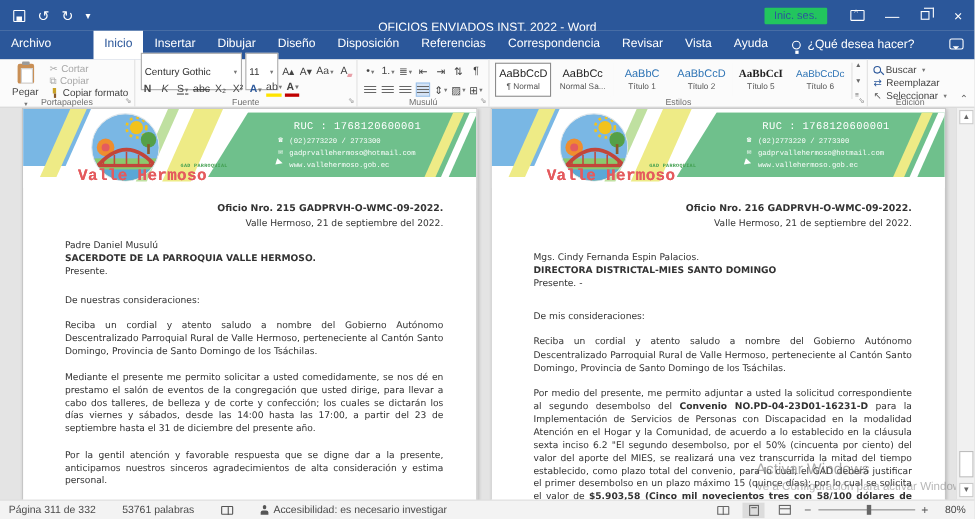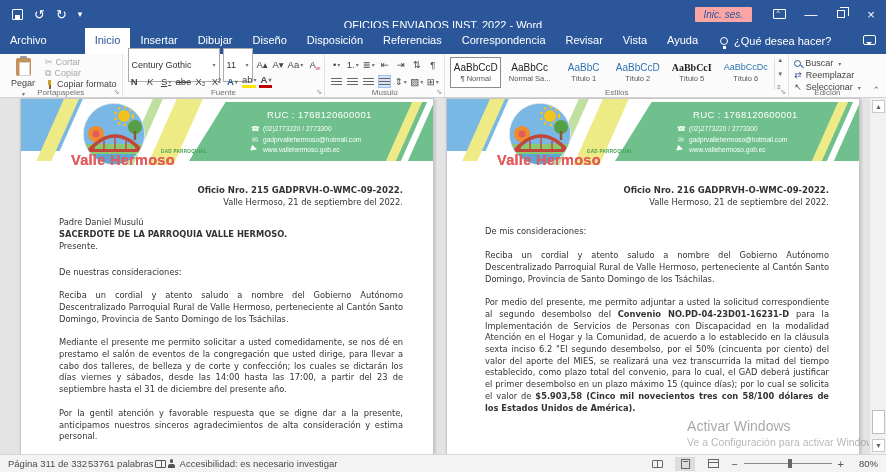--- a/index.html
+++ b/index.html
@@ -8,21 +8,21 @@
 
   
   .titlebar { height:28px; background:#2b579a; color:#fff; display:flex; align-items:center; position:relative; flex:0 0 28px; }
   .qat { display:flex; align-items:center; gap:11px; padding:0 12px; font-size:12px; }
   .i-floppy { width:11px; height:11px; border:1.4px solid #fff; border-radius:1px; position:relative; display:inline-block; }
   .i-floppy::after { content:""; position:absolute; left:2px; bottom:0; width:5px; height:4px; background:#fff; }
   .qat-glyph { font-size:13px; line-height:1; cursor:default; }
   .qat-sep { font-size:9px; }
   .tb-title { position:absolute; left:50%; top:50%; transform:translate(-50%,-50%); font-size:11px; white-space:nowrap;margin-top:11px; }
   .tb-right { margin-left:auto; display:flex; align-items:center; height:100%; }
-  .signin { background:#fca5a5; color:#2b579a; font-size:10px; padding:2px 9px; margin-right:14px; border-radius:1px; cursor:default;font-style:italic; }
+  .signin { background:#22c55e; color:#2b579a; font-size:10px; padding:2px 9px; margin-right:14px; border-radius:1px; cursor:default; }
   .i-ribopt { width:13px; height:10px; border:1px solid #fff; border-radius:1px; position:relative; margin-right:4px; }
   .i-ribopt::after { content:"^"; position:absolute; left:3px; top:-1px; font-size:7px; color:#fff; }
   .winbtn { width:30px; height:28px; display:flex; align-items:center; justify-content:center; font-size:13px; color:#fff; }
   .i-restore { width:8px; height:8px; border:1px solid #fff; position:relative; }
   .i-restore::before { content:""; position:absolute; left:2px; top:-4px; width:8px; height:8px; border-top:1px solid #fff; border-right:1px solid #fff; }
 
   
   .tabrow { height:26px; background:#2b579a; display:flex; align-items:stretch; color:#fff; font-size:11px; position:relative; flex:0 0 26px; }
   .tab { padding:6px 10px 5px; white-space:nowrap; cursor:default; }
   .tab.active { background:#fff; color:#2b579a;margin-left:28px; }
@@ -74,21 +74,21 @@
   .i-lens::after { content:""; position:absolute; left:5px; top:5px; width:4px; height:1.3px; background:#2b579a; transform:rotate(45deg); }
   .i-replace { color:#2b579a; font-size:9px; } .i-select { font-size:9px; color:#555; }
   .ribbon-collapse { position:absolute; right:6px; bottom:2px; font-size:9px; color:#666; }
 
   
   .docarea { flex:1 1 auto; background:#e4e4e4; position:relative; overflow:hidden; }
   .page { position:absolute; top:0; width:414px; height:400px; background:#fff; border:1px solid #c6c6c6; box-shadow:1px 1px 3px rgba(0,0,0,.18); overflow:hidden; }
   .page-left { left:20px; } .page-right { left:446px; }
 
   
-  .lh { position:relative; height:72px; background:#fff; overflow:hidden; }
+  .lh { position:relative; height:72px; background:#fff; overflow:hidden;font-family:Liberation Mono, monospace; }
   .lh-blue { position:absolute; left:-26px; top:-8px; width:78px; height:60px; background:#79b7e4; transform:skewX(-24deg); }
   .lh-stripe { position:absolute; transform:skewX(-24deg); }
   .st-y1 { left:30px; top:-4px; width:15px; height:66px; background:#eeeb86; }
   .st-g1 { left:118px; top:-4px; width:10px; height:70px; background:#bfe0a0; }
   .st-y2 { left:142px; top:-4px; width:26px; height:70px; background:#eeeb86; }
   .lh-green { position:absolute; left:168px; right:0; top:3px; height:59px; background:#6fc08c; clip-path:polygon(15% 0,100% 0,100% 100%,0 100%); color:#fff; }
   .ruc { font-size:9.5px; letter-spacing:.4px; margin:7px 0 4px 78px; white-space:nowrap; }
   .clines { margin-left:62px; display:flex; flex-direction:column; gap:1.5px; }
   .cline { display:flex; align-items:center; gap:4px; font-size:6.6px; line-height:9px; color:rgba(255,255,255,.96); }
   .ci { font-size:7px; width:8px; text-align:center; }
@@ -114,21 +114,21 @@
   .watermark { position:absolute; right:4px; bottom:6px; text-align:left; color:rgba(115,115,115,.62); pointer-events:none; }
   .wm1 { font-size:14px; } .wm2 { font-size:10.5px; margin-top:2px; color:rgba(125,125,125,.55); }
 
   
   .vscroll { position:absolute; right:0; top:0; bottom:0; width:17px; background:#f1f1f1; border-left:1px solid #e0e0e0; }
   .vs-up { position:absolute; top:2px; left:2px; width:13px; height:13px; border:1px solid #c9c9c9; background:#fff; font-size:7px; color:#666; text-align:center; line-height:12px; }
   .vs-thumb { position:absolute; top:312px; left:2px; width:13px; height:24px; border:1px solid #bdbdbd; background:#fff; }
   .vs-down { position:absolute; bottom:2px; left:2px; width:13px; height:13px; border:1px solid #c9c9c9; background:#fff; font-size:7px; color:#666; text-align:center; line-height:12px; }
 
   
-  .statusbar { height:18px; flex:0 0 18px; background:#f3f3f3; border-top:1px solid #d6d6d6; display:flex; align-items:center; font-size:9.5px; color:#4a4a4a; padding:0 8px; gap:1px;justify-content:space-between; }
+  .statusbar { height:18px; flex:0 0 18px; background:#f3f3f3; border-top:1px solid #d6d6d6; display:flex; align-items:center; font-size:9.5px; color:#4a4a4a; padding:0 8px; gap:24px;justify-content:space-between; }
   .sb-item { display:flex; align-items:center; gap:4px; white-space:nowrap; }
   .i-book { width:11px; height:8px; border:1px solid #555; border-radius:1px; position:relative; }
   .i-book::after { content:""; position:absolute; left:5px; top:0; width:1px; height:7px; background:#555; }
   .i-person { width:9px; height:9px; position:relative; }
   .i-person::before { content:""; position:absolute; left:3px; top:0; width:3.5px; height:3.5px; border-radius:50%; background:#555; }
   .i-person::after { content:""; position:absolute; left:1.5px; top:4.5px; width:6.5px; height:4px; background:#555; border-radius:2px 2px 0 0; }
   .sb-right { margin-left:auto; display:flex; align-items:center; gap:8px; }
   .viewbtn { width:20px; height:14px; display:flex; align-items:center; justify-content:center; }
   .viewbtn.sel { background:#dcdcdc; }
   .iv-read { width:11px; height:8px; border:1px solid #666; border-radius:1px 1px 0 0; position:relative; }
@@ -448,20 +448,25 @@
           </div>
           <div class="brand">
             <span class="brand-main">Valle Hermoso</span>
             <span class="brand-sub">GAD PARROQUIAL</span>
           </div>
         </div>
       </div>
       <div class="letter">
         <div class="oficio">Oficio Nro. 216 GADPRVH-O-WMC-09-2022.</div>
         <div class="dateline">Valle Hermoso, 21  de septiembre del 2022.</div>
+        <div class="addr mt-extra">
+          <div>Mgs. Cindy Fernanda Espin Palacios.</div>
+          <div class="b">DIRECTORA DISTRICTAL-MIES SANTO DOMINGO</div>
+          <div>Presente. -</div>
+        </div>
         <div class="salut" style="margin-top:18px;">De mis consideraciones:</div>
         <p>Reciba un cordial y atento saludo a nombre del Gobierno Autónomo Descentralizado Parroquial Rural de Valle Hermoso, perteneciente al Cantón Santo Domingo, Provincia de Santo Domingo de los Tsáchilas.</p>
         <p><span>Por medio del presente, me permito adjuntar a usted la solicitud correspondiente al segundo desembolso del </span><span class="b">Convenio NO.PD-04-23D01-16231-D</span><span> para la Implementación de Servicios de Personas con Discapacidad en la modalidad Atención en el Hogar y la Comunidad, de acuerdo a lo establecido en la cláusula sexta inciso 6.2 "El segundo desembolso, por el 50% (cincuenta por ciento) del valor del aporte del MIES, se realizará una vez transcurrida la mitad del tiempo establecido, como plazo total del convenio, para lo cual, el GAD deberá justificar el primer desembolso en un plazo máximo 15 (quince días); por lo cual se solicita el valor de </span><span class="b">$5.903,58 (Cinco mil novecientos tres con 58/100 dólares de los Estados Unidos de América).</span></p>
 
       </div>
     </div>
 
     <div class="watermark">
       <div class="wm1">Activar Windows</div>
       <div class="wm2">Ve a Configuración para activar Windows.</div>

